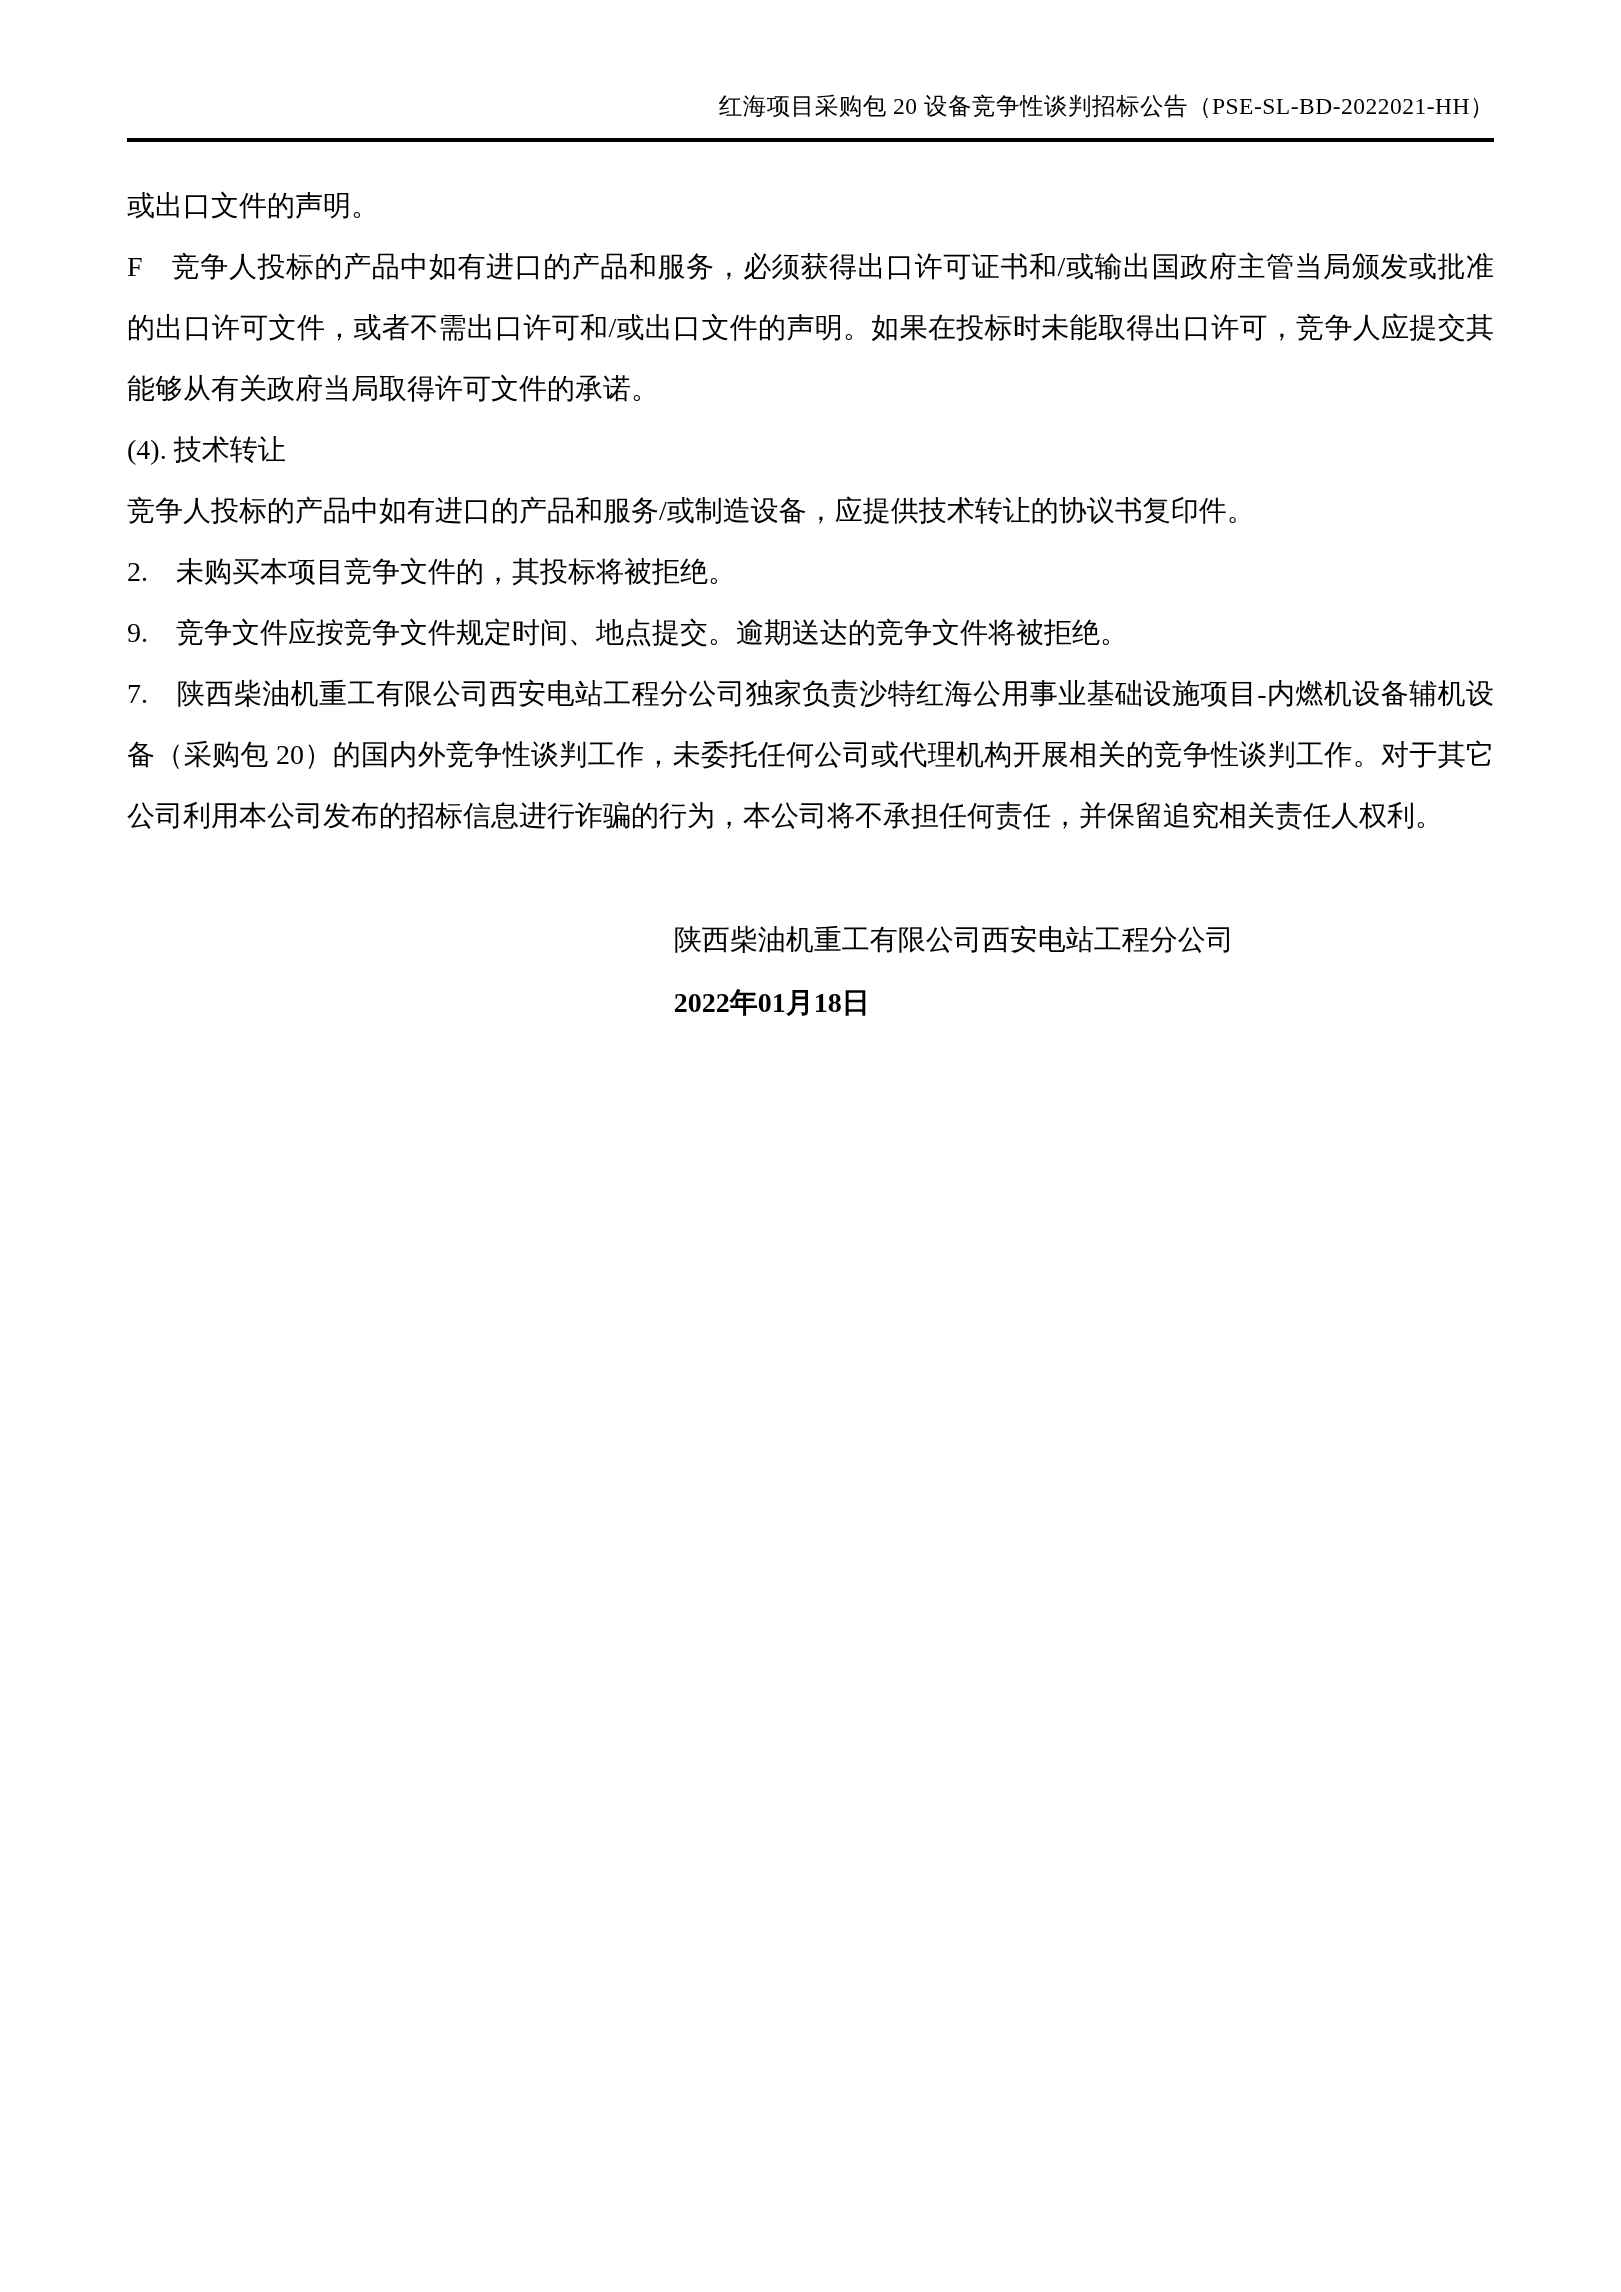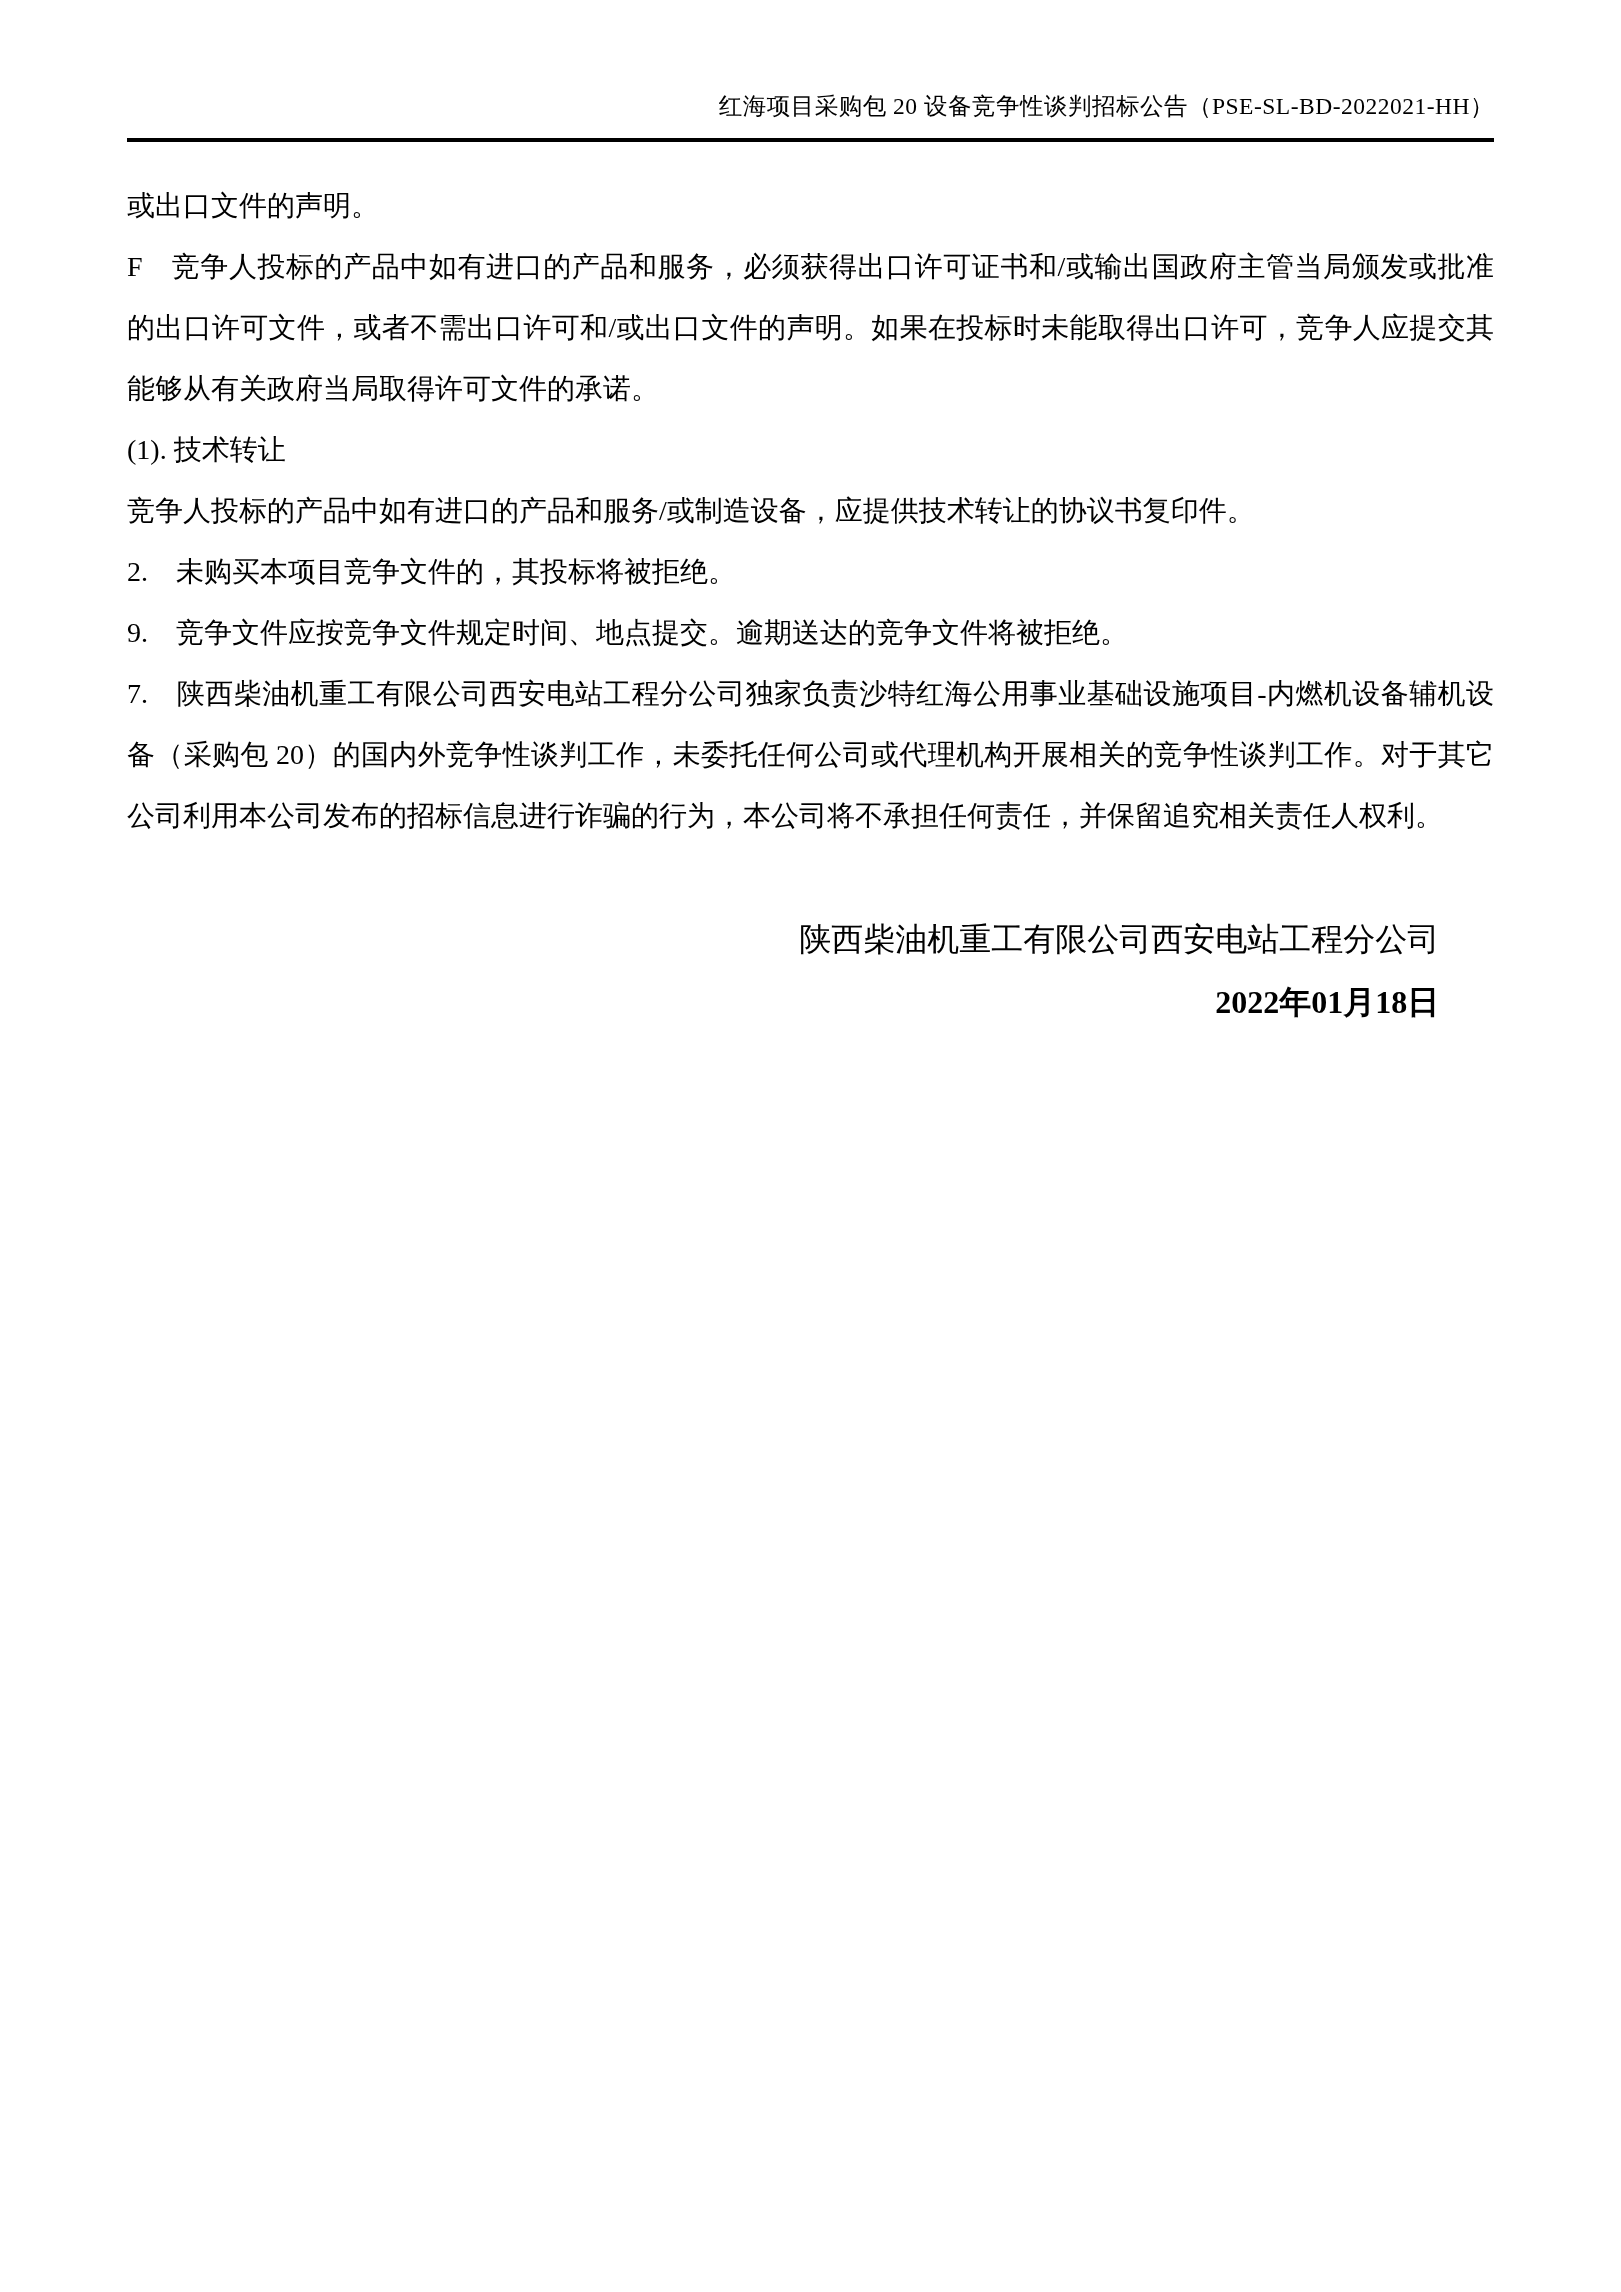--- a/index.html
+++ b/index.html
@@ -40,22 +40,22 @@
     text-align: justify;
   }
   .doc-body p {
     margin: 0;
     padding: 0;
   }
   .signature {
     margin-top: 63px;
     margin-left: 40%;
     width: 56%;
-    text-align: right;
-    font-size: 32px;
+    text-align: left;
+    font-size: 28px;
     line-height: 61px;
   }
   .signature .sig-date {
     margin-top: 2px;
     font-weight: bold;
   }
 </style>
 </head>
 <body>
 
@@ -63,21 +63,21 @@
 
   <div class="doc-header">
     <span>红海项目采购包 20 设备竞争性谈判招标公告（PSE-SL-BD-2022021-HH）</span>
   </div>
 
   <div class="header-rule"></div>
 
   <div class="doc-body">
     <p>或出口文件的声明。</p>
     <p>F　竞争人投标的产品中如有进口的产品和服务，必须获得出口许可证书和/或输出国政府主管当局颁发或批准的出口许可文件，或者不需出口许可和/或出口文件的声明。如果在投标时未能取得出口许可，竞争人应提交其能够从有关政府当局取得许可文件的承诺。</p>
-    <p>(1). 技术转让</p>
+    <p>(4). 技术转让</p>
     <p>竞争人投标的产品中如有进口的产品和服务/或制造设备，应提供技术转让的协议书复印件。</p>
     <p>2.　未购买本项目竞争文件的，其投标将被拒绝。</p>
     <p>9.　竞争文件应按竞争文件规定时间、地点提交。逾期送达的竞争文件将被拒绝。</p>
     <p>7.　陕西柴油机重工有限公司西安电站工程分公司独家负责沙特红海公用事业基础设施项目-内燃机设备辅机设备（采购包 20）的国内外竞争性谈判工作，未委托任何公司或代理机构开展相关的竞争性谈判工作。对于其它公司利用本公司发布的招标信息进行诈骗的行为，本公司将不承担任何责任，并保留追究相关责任人权利。</p>
   </div>
 
   <div class="signature">
     <div class="sig-company">陕西柴油机重工有限公司西安电站工程分公司</div>
     <div class="sig-date">2022年01月18日</div>
   </div>

